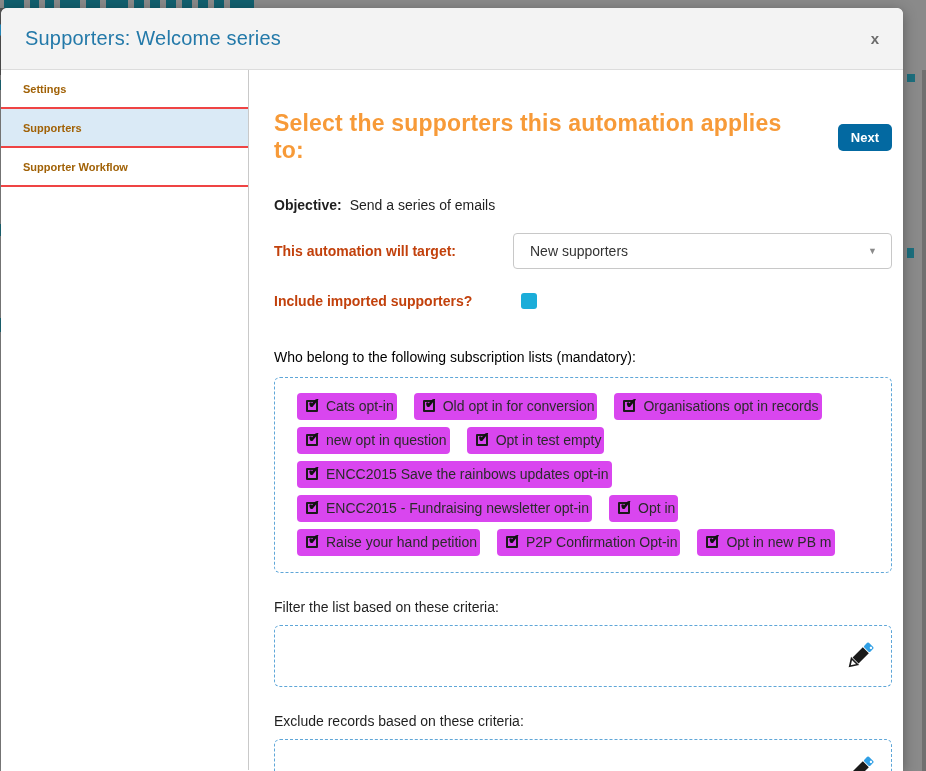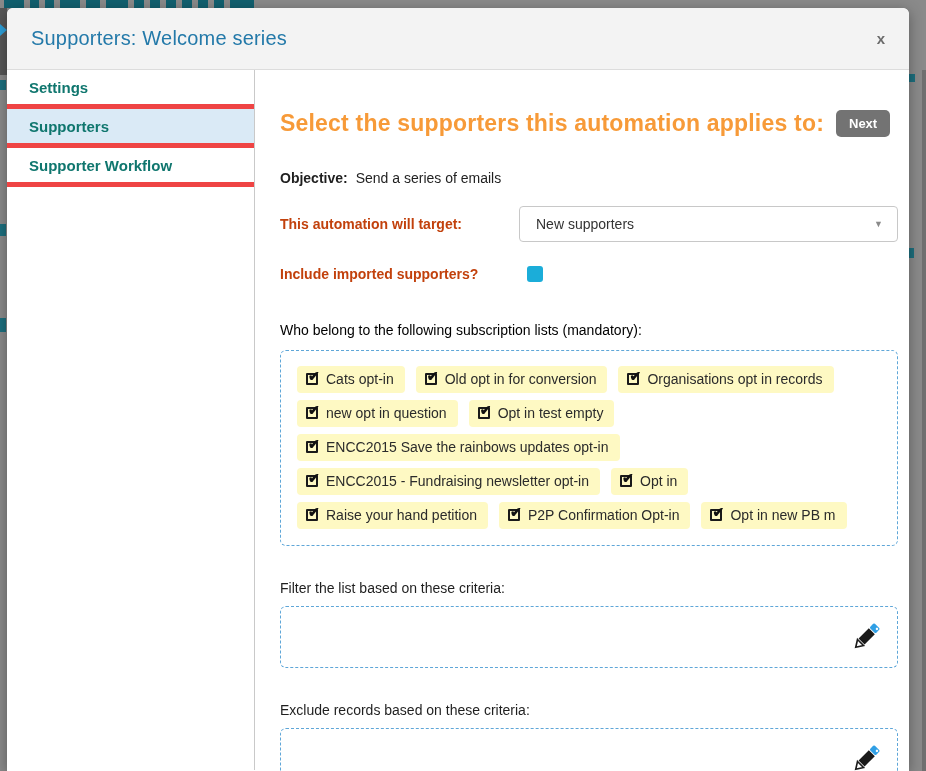--- a/index.html
+++ b/index.html
@@ -9,66 +9,66 @@
 
   
   .top-letters { position:absolute; top:0; left:4px; height:8px; display:flex; align-items:flex-end; }
   .top-letters div { height:8px; background:#11606f; margin-right:6px; }
   .frag { position:absolute; background:#1d6f7e; }
   .left-dark { position:absolute; left:0; top:8px; width:7px; height:67px; background:#575757; }
   .right-edge { position:absolute; right:0; top:70px; width:4px; bottom:0; background:#707070; }
   .blue-tri { position:absolute; left:0; top:24px; width:0; height:0; border-top:6px solid transparent; border-bottom:6px solid transparent; border-left:7px solid #2d9fd8; }
 
   
-  .modal { position:absolute; left:7px; top:8px; width:902px; height:763px; background:#fff;
+  .modal { position:absolute; left:1px; top:8px; width:902px; height:763px; background:#fff;
            border-radius:6px 6px 0 0; box-shadow:0 3px 14px rgba(0,0,0,.35); overflow:hidden; }
   .modal-header { height:62px; background:#f3f3f3; border-bottom:1px solid #dcdcdc;
                   border-radius:6px 6px 0 0; display:flex; align-items:center; padding:0 24px; }
   .modal-title { color:#2379a9; font-size:20px; letter-spacing:.2px; }
   .close-x { margin-left:auto; color:#6b6b6b; font-weight:bold; font-size:15px; cursor:pointer; }
 
   .modal-body { display:flex; height:700px; }
 
   
   .sidebar { width:248px; border-right:1px solid #c9c9c9; background:#fff; }
   .side-item { height:39px; display:flex; align-items:center; padding-left:22px;
-               font-size:15px; font-weight:bold; color:#0f766e; border-bottom:5px solid #ef4444; cursor:pointer; }
+               font-size:11px; font-weight:bold; color:#a16207; border-bottom:2px solid #ef4444; cursor:pointer; }
   .side-item.active { background:#daeaf6; }
 
   
   .content { flex:1; padding:40px 11px 0 25px; }
   .head-row { display:flex; align-items:center; }
   .main-heading { color:#f79a38; font-size:23px; font-weight:bold; letter-spacing:.2px; }
-  .next-btn { margin-left:12px; background:#737373; color:#fff; font-weight:bold; font-size:13px;
+  .next-btn { margin-left:20px; background:#0369a1; color:#fff; font-weight:bold; font-size:13px;
               border:none; border-radius:5px; padding:6px 13px; cursor:pointer; }
 
   .objective-row { margin-top:33px; font-size:14px; color:#1f1f1f; }
   .objective-row b { margin-right:8px;text-align:right; }
 
   .target-row { margin-top:20px; display:flex; align-items:center; }
   .field-label { width:239px; font-size:14px; font-weight:bold; color:#c2410c; flex:none; }
   .dropdown { flex:1; height:36px; border:1px solid #c8c8c8; border-radius:4px; background:#fff;
               display:flex; align-items:center; padding:0 14px 0 16px; font-size:14px; color:#333; cursor:pointer;gap:45px; }
   .dd-caret { margin-left:auto; color:#8a8a8a; font-size:9px; }
 
   .include-row { margin-top:24px; display:flex; align-items:center; }
   .checkbox { width:16px; height:16px; border-radius:3px; background:#1badd9; margin-left:8px; cursor:pointer; }
 
   .lists-label { margin-top:40px; font-size:14px; color:#000000; }
   .dashed-box { margin-top:12px; border:1px dashed #5ea6d8; border-radius:6px; }
   .tags-box { padding:12px 13px; min-height:196px; display:flex; flex-wrap:wrap; align-content:flex-start; }
 
-  .chip { display:inline-flex; align-items:center; background:#fef9c3; border-radius:4px;
-          padding:4px 11px 5px 9px; margin:3px 8px 4px 3px; font-size:14px; color:#2b2b2b; height:27px; cursor:pointer; }
+  .chip { display:inline-flex; align-items:center; background:#d946ef; border-radius:4px;
+          padding:4px 3px 5px 9px; margin:3px 8px 4px 9px; font-size:14px; color:#2b2b2b; height:27px; cursor:pointer; }
   .checkglyph { position:relative; width:12px; height:12px; border:2px solid #1a1a1a; border-radius:1px;
                 margin-right:8px; flex:none; }
   .checkglyph::after { content:"\2714"; position:absolute; top:-7px; left:0px; font-size:14px;
                        font-weight:bold; color:#111; }
 
-  .criteria-label { margin-top:34px; font-size:14px; color:#1f1f1f; }
+  .criteria-label { margin-top:26px; font-size:14px; color:#1f1f1f; }
   .criteria-box { margin-top:10px; height:62px; position:relative; }
   .pencil-btn { position:absolute; right:16px; top:50%; transform:translateY(-50%); background:none;
                 border:none; cursor:pointer; padding:0; line-height:0; }
 </style>
 </head>
 <body>
 
 <div class="stage">
 
   <div class="top-letters">

